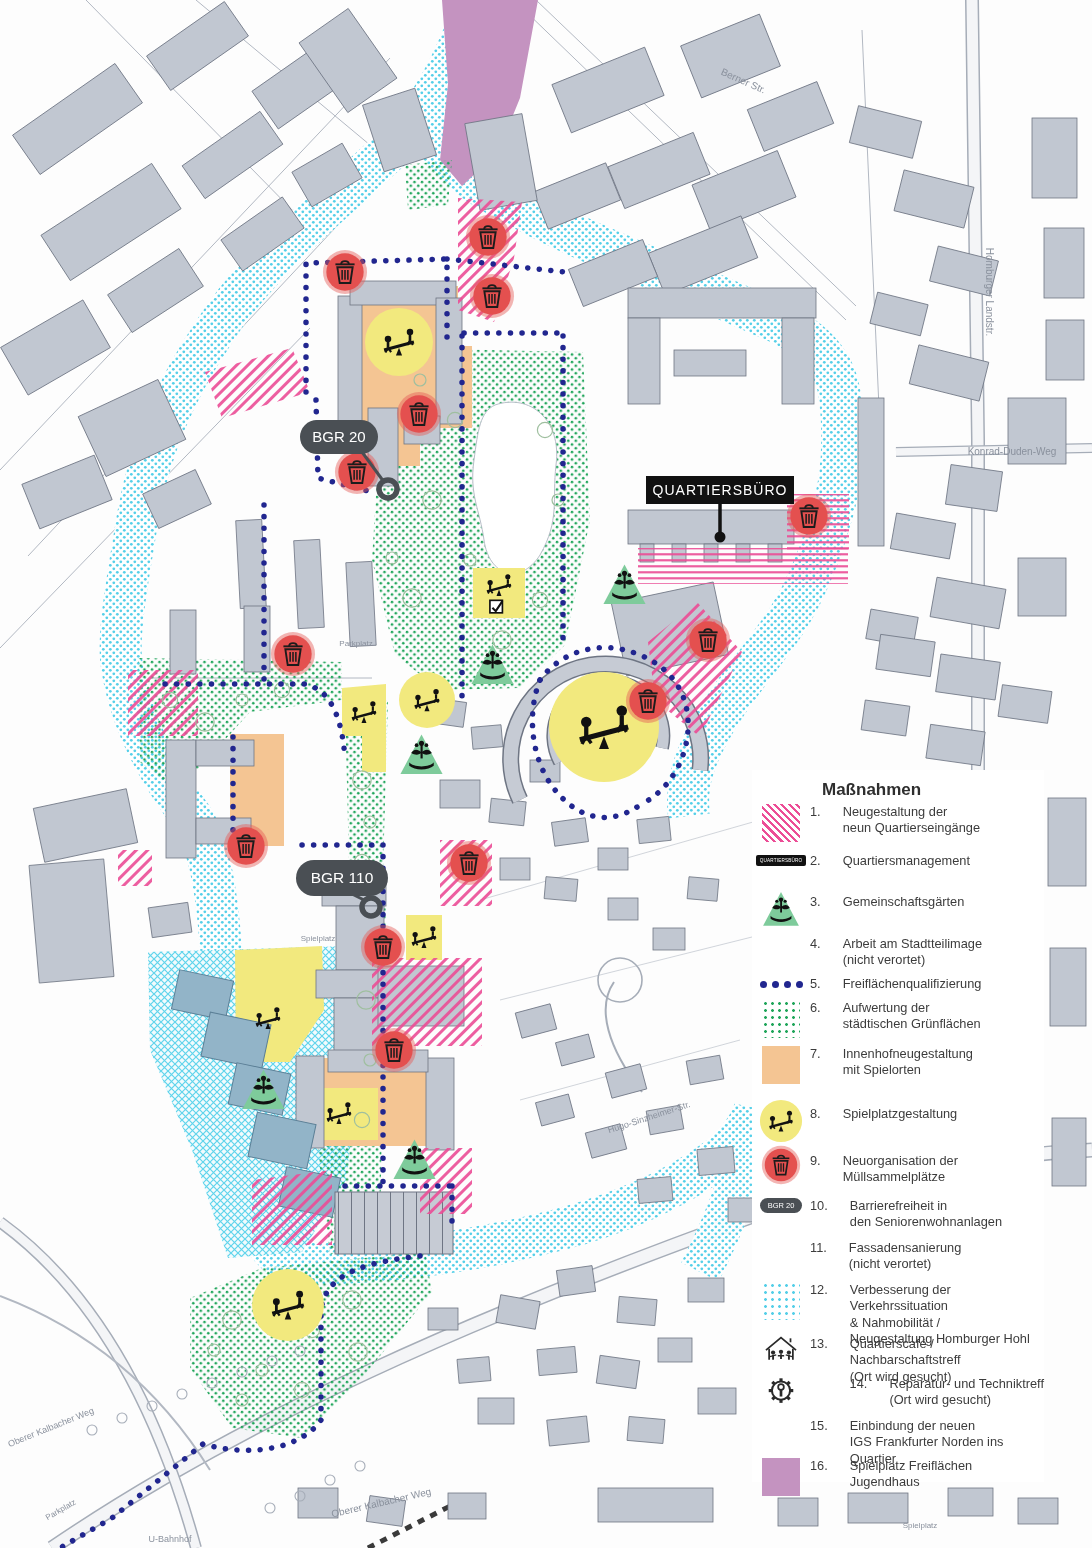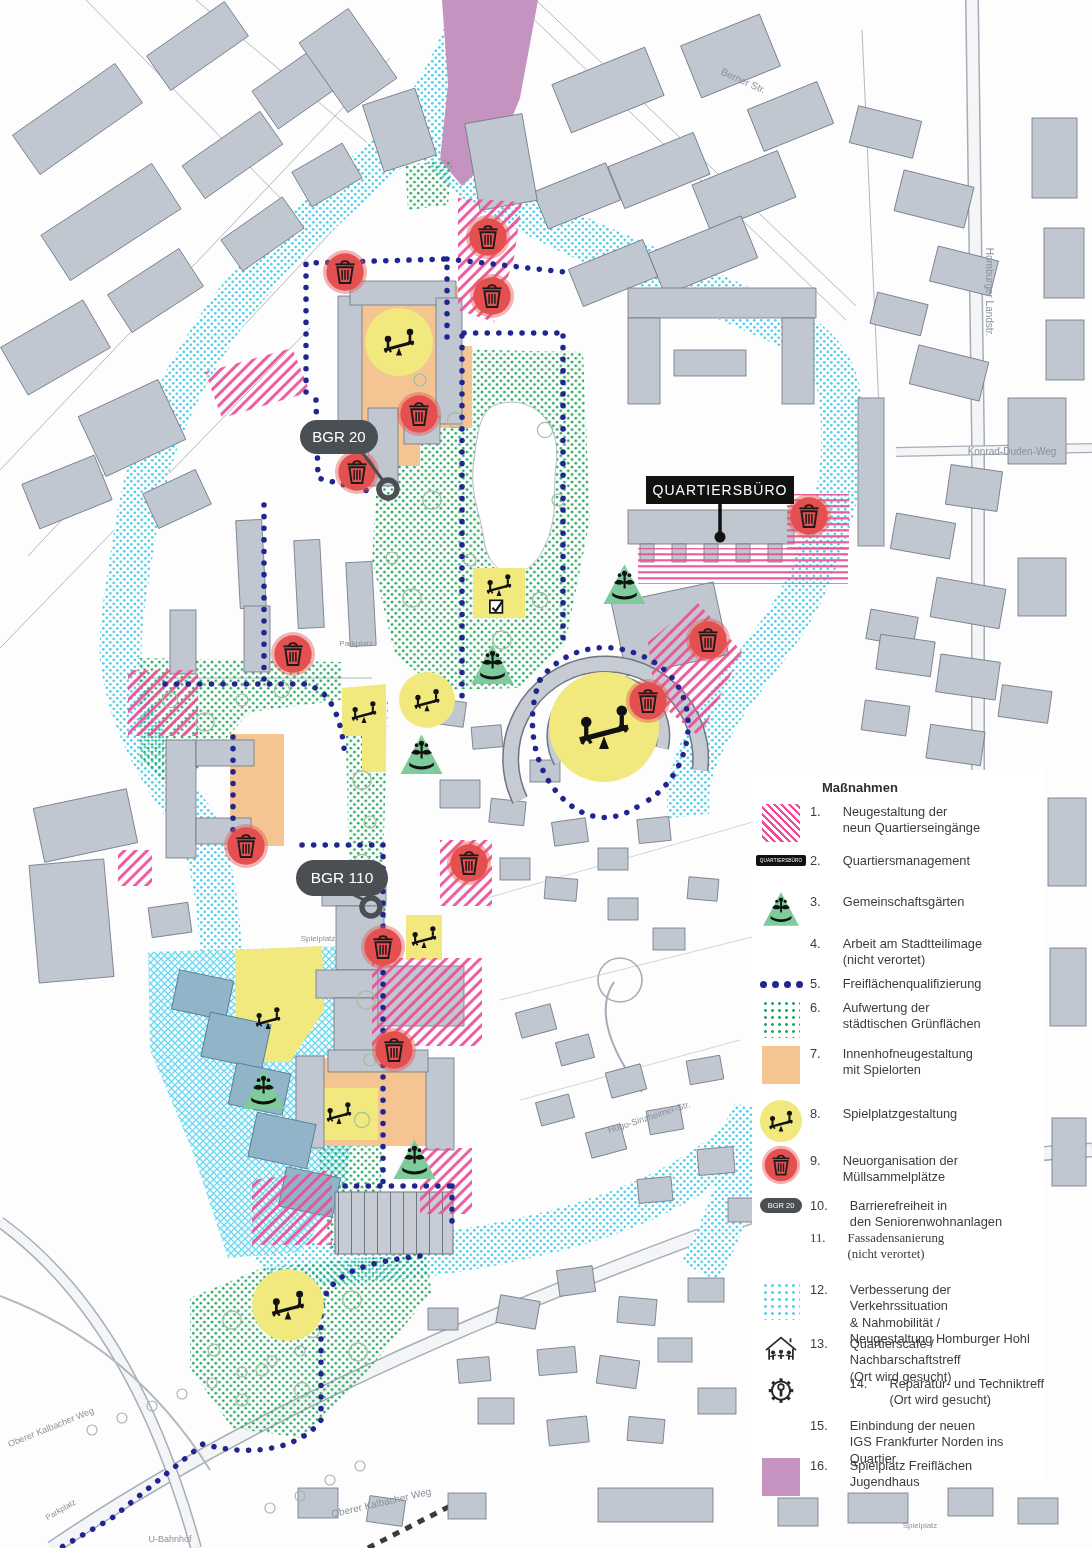--- a/index.html
+++ b/index.html
@@ -2,21 +2,21 @@
 <html><head>
 <meta charset="utf-8">
 <style>
   html,body{margin:0;padding:0;background:#fff;width:1092px;height:1548px;overflow:hidden;
     font-family:"Liberation Sans",sans-serif;}
   #stage{position:relative;width:1092px;height:1548px;background:#fdfdfd;}
   svg text{font-family:"Liberation Sans",sans-serif;}
   .street-label{fill:#8a919d;}
   
   #legend{position:absolute;left:752px;top:770px;width:292px;height:712px;background:#fff;}
-  #legend-title{position:absolute;left:70px;top:10px;font-size:13px;font-weight:bold;color:#2e2e2e;}
+  #legend-title{position:absolute;left:70px;top:10px;font-size:17px;font-weight:bold;color:#2e2e2e;}
   .lrow{position:absolute;left:0;display:flex;align-items:flex-start;width:292px;}
   .lsw{width:58px;min-width:58px;display:flex;justify-content:center;}
   .ltxt{font-size:12.8px;line-height:1.28;color:#3c3c3c;display:flex;}
   .lnum{margin-right:2px;white-space:nowrap;}
   .lbody{white-space:pre-line;margin-left:20px;}
   .sw-square{width:38px;height:38px;}
   .sw-pink{background:repeating-linear-gradient(45deg,transparent 0 3px,#ec4d96 3px 5.2px);}
   .sw-greendots{background-image:radial-gradient(#1fa55a 1.3px,transparent 1.5px);background-size:7px 7px;}
   .sw-cyandots{background-image:radial-gradient(#55cfe8 1.3px,transparent 1.5px);background-size:7px 7px;}
   .sw-cyanx{background:#f2fbfd repeating-linear-gradient(45deg,transparent 0 3.4px,#5fd4ec 3.4px 4.8px),
@@ -587,21 +587,21 @@
         <div class="lrow" style="top: 428px;">
           <div class="lsw">
             <div class="sw-bgr">BGR 20</div>
           </div>
           <div class="ltxt">
             <span class="lnum">10.</span>
             <span class="lbody">Barrierefreiheit in
 den Seniorenwohnanlagen</span>
           </div>
         </div>
-        <div class="lrow" style="top: 460px; font-family: Liberation Serif, serif;">
+        <div class="lrow" style="top: 470px;">
           <div class="lsw"></div>
           <div class="ltxt">
             <span class="lnum">11.</span>
             <span class="lbody">Fassadensanierung
 (nicht verortet)</span>
           </div>
         </div>
         <div class="lrow" style="top: 512px;">
           <div class="lsw">
             <div class="sw-square sw-cyandots"></div>

